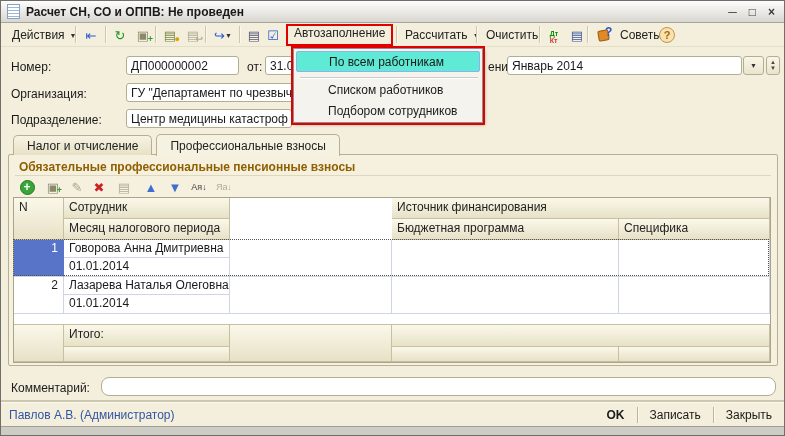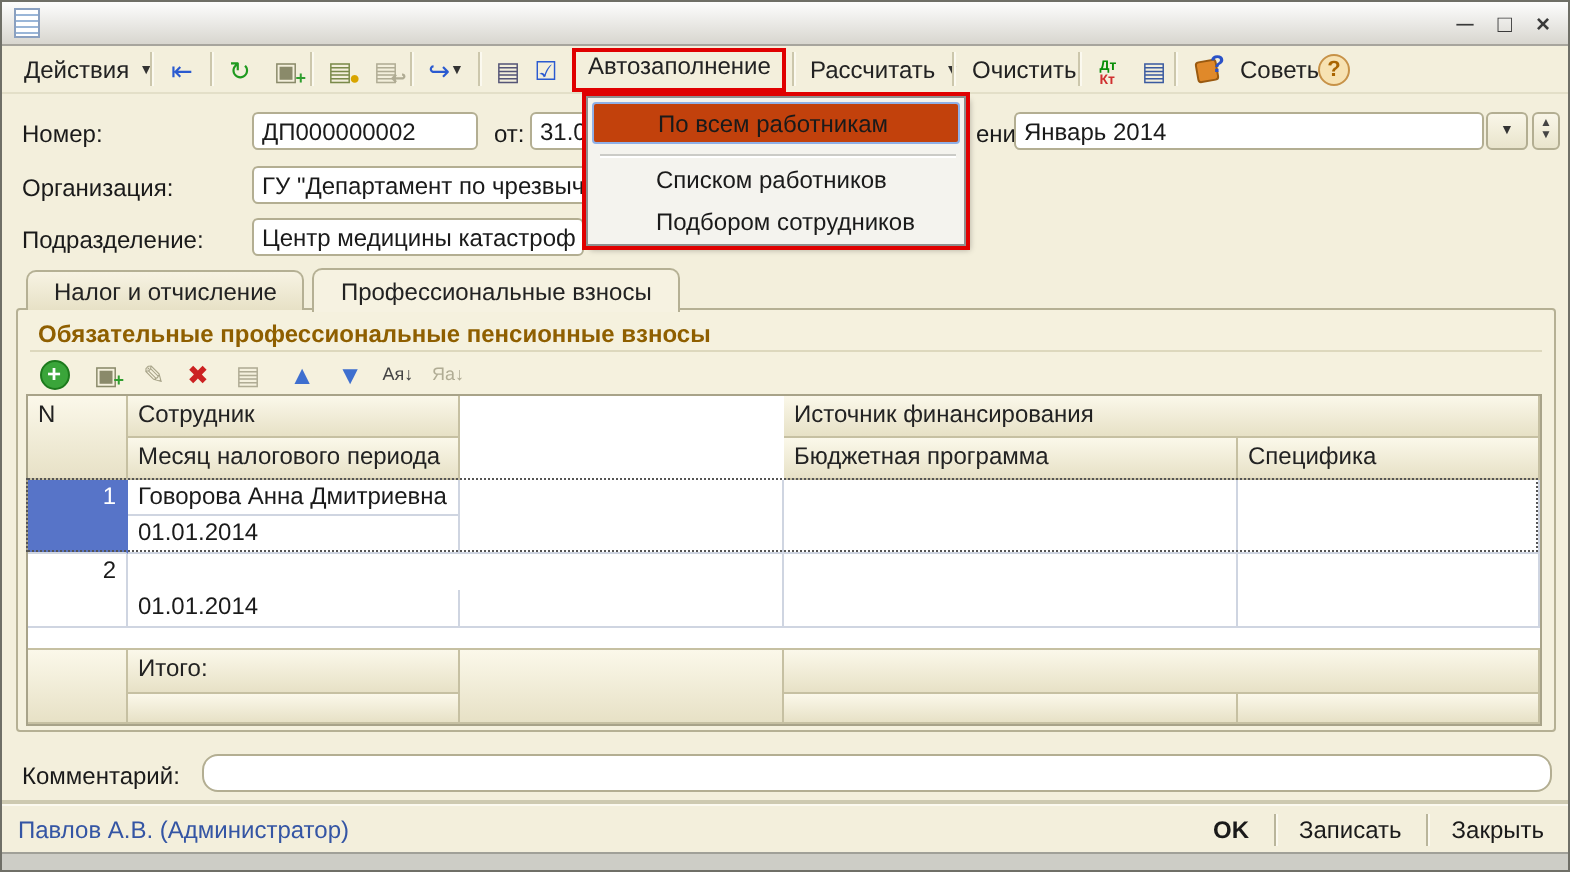--- a/index.html
+++ b/index.html
@@ -34,21 +34,21 @@
   .lbl{position:absolute;white-space:nowrap;}
   .fld{position:absolute;height:19px;background:#fff;border:1px solid #b3ae92;border-radius:3px;
        padding:2px 4px;white-space:nowrap;overflow:hidden;line-height:14px;}
   .sqbtn{position:absolute;height:19px;border:1px solid #b3ae92;border-radius:3px;
          background:linear-gradient(#f9f6e8,#e9e4cc);display:flex;align-items:center;justify-content:center;}
   .spin{flex-direction:column;line-height:5px;font-size:6px;color:#444;gap:1px;}
   
   .menu{position:absolute;left:292px;top:47px;width:190px;height:75px;background:#f4f3ee;
         border:1px solid #8f8f8f;box-shadow:2px 2px 3px rgba(0,0,0,.28);z-index:10;}
   .mitem{position:absolute;left:2px;right:2px;height:21px;line-height:21px;padding-left:32px;white-space:nowrap;}
-  .mitem.hl{background:#c2410c;border:1px solid #8fb0e8;border-radius:2px;}
+  .mitem.hl{background:#5eead4;border:1px solid #8fb0e8;border-radius:2px;}
   .msep{position:absolute;left:6px;right:4px;top:28px;height:1px;background:#cbcbc7;box-shadow:0 1px 0 #fff;}
   .redrect{position:absolute;border:2px solid #e00000;z-index:11;pointer-events:none;}
   
   .page{position:absolute;left:7px;top:153px;width:770px;height:212px;background:#f5f1de;
         border:1px solid #b5b094;border-radius:2px;}
   .tabs{position:absolute;left:12px;top:133px;height:21px;display:flex;gap:4px;z-index:2;}
   .tab{background:linear-gradient(#f7f3e3,#e7e1c6);border:1px solid #b5b094;border-bottom:none;
        border-radius:5px 5px 0 0;padding:3px 13px 0 13px;height:20px;position:relative;top:1px;color:#222;}
   .tab.active{background:#f6f2e1;height:22px;top:0;z-index:3;padding-top:4px;}
   .sectitle{position:absolute;left:18px;top:159px;font-weight:bold;color:#8f5f00;z-index:2;}
@@ -81,20 +81,21 @@
   .ssep{width:1px;height:16px;background:#b9b59b;box-shadow:1px 0 0 #fbf9ef;}
   .bottomframe{position:absolute;left:0;right:0;bottom:0;height:9px;background:#cdcdc6;border-top:1px solid #a0a098;}
 </style>
 </head>
 <body>
 
 <div class="window">
 
   <div class="titlebar">
     <span class="doc-ico"></span>
+    <span class="wtitle">Расчет СН, СО и ОППВ: Не проведен</span>
     <span class="winctl">
       <span>─</span>
       <span>□</span>
       <span>×</span>
     </span>
   </div>
 
   <div class="toolbar">
     <div class="tbtn" style="left:5px;">
       <span>Действия</span>
@@ -210,20 +211,21 @@
     <div class="th" style="grid-row:2;grid-column:5 / span 2;">Специфика</div>
 
     <div class="tc num nsel" style="grid-row:3 / span 2;grid-column:1;">1</div>
     <div class="tc" style="grid-row:3;grid-column:2;">Говорова Анна Дмитриевна</div>
     <div class="tc" style="grid-row:4;grid-column:2;">01.01.2014</div>
     <div class="tc" style="grid-row:3 / span 2;grid-column:3;"></div>
     <div class="tc" style="grid-row:3 / span 2;grid-column:4;"></div>
     <div class="tc" style="grid-row:3 / span 2;grid-column:5 / span 2;"></div>
 
     <div class="tc num" style="grid-row:5 / span 2;grid-column:1;">2</div>
+    <div class="tc" style="grid-row:5;grid-column:2;">Лазарева Наталья Олеговна</div>
     <div class="tc" style="grid-row:6;grid-column:2;">01.01.2014</div>
     <div class="tc" style="grid-row:5 / span 2;grid-column:3;"></div>
     <div class="tc" style="grid-row:5 / span 2;grid-column:4;"></div>
     <div class="tc" style="grid-row:5 / span 2;grid-column:5 / span 2;"></div>
 
     <div class="tgap" style="grid-row:7;"></div>
 
     <div class="tf" style="grid-row:8 / span 2;grid-column:1;"></div>
     <div class="tf" style="grid-row:8;grid-column:2;">Итого:</div>
     <div class="tf" style="grid-row:9;grid-column:2;"></div>

